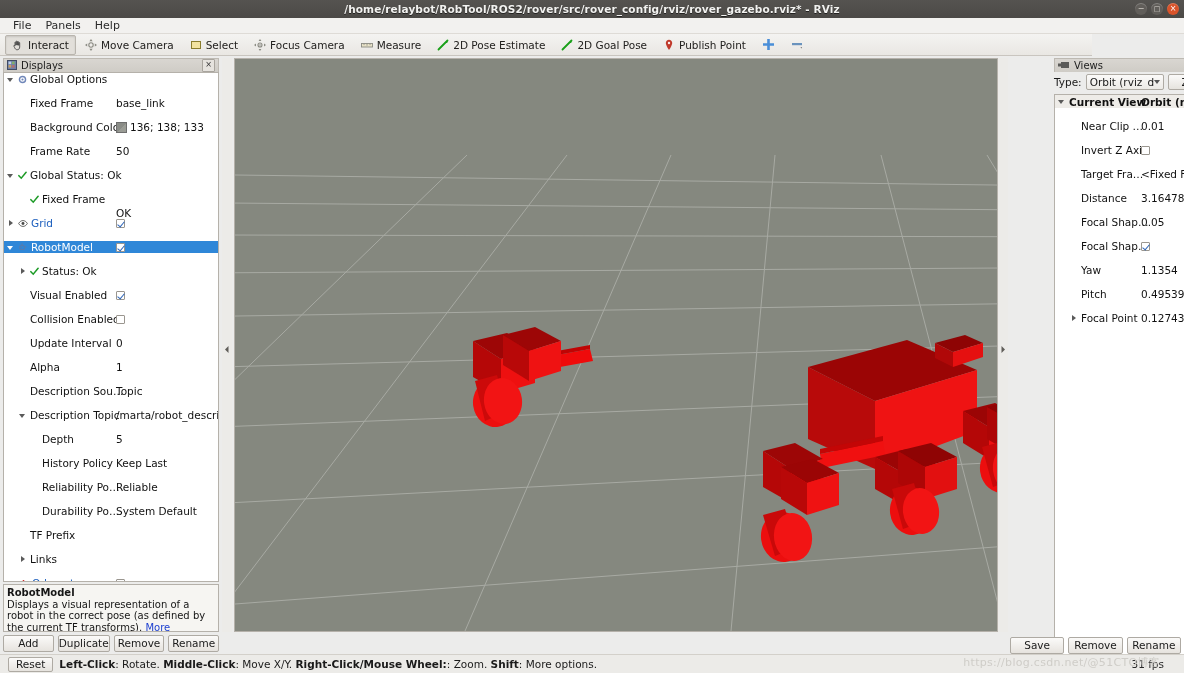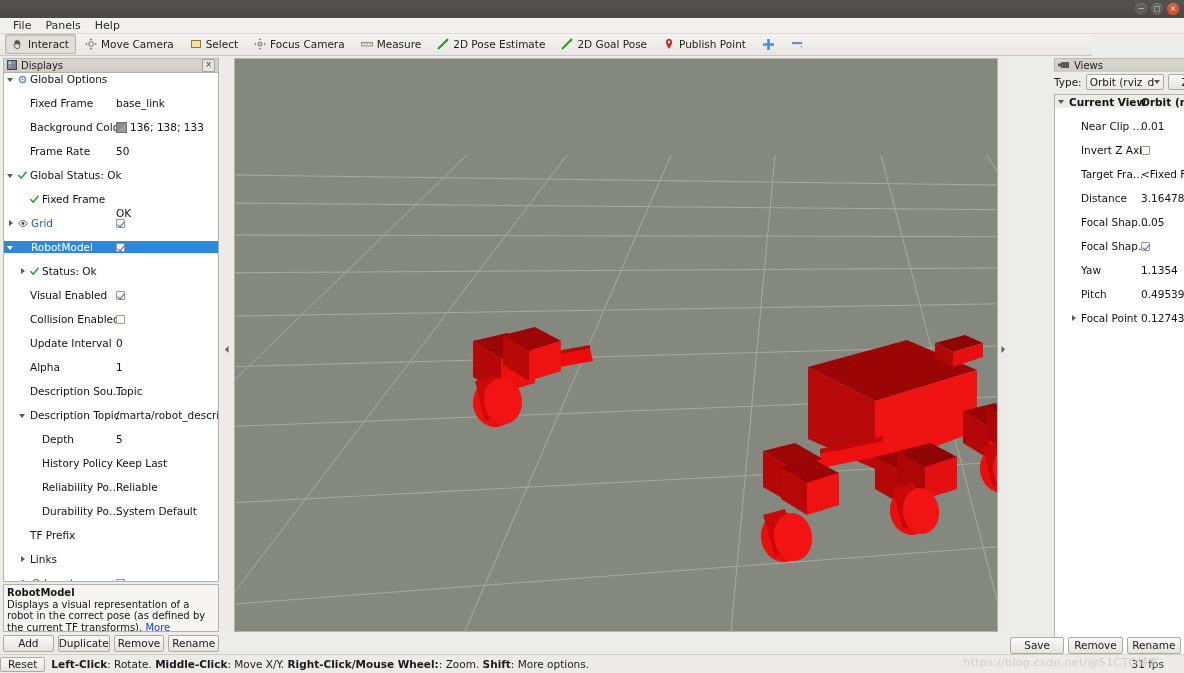--- a/index.html
+++ b/index.html
@@ -40,21 +40,21 @@
     background:#f2f1ef;border-bottom:1px solid #dedbd6;
     display:flex;align-items:center;padding-left:6px;box-sizing:border-box;
   }
   .menubar .mi{padding:0 7px;font-size:11px;color:#2b2b2b;line-height:16px;cursor:default;}
 
   
   .toolbar{
     position:absolute;left:0;top:34px;width:1092px;height:22px;
     background:linear-gradient(to bottom,#f4f3f1,#e9e7e3);
     border-bottom:1px solid #c9c5bf;
-    display:flex;align-items:flex-start;padding-left:5px;box-sizing:border-box;
+    display:flex;align-items:center;padding-left:5px;box-sizing:border-box;
   }
   .tbtn{
     display:flex;align-items:center;gap:4px;height:18px;padding:0 6px;
     font-size:10.5px;color:#22211f;white-space:nowrap;cursor:default;
     border:1px solid transparent;border-radius:2px;margin-right:2px;
   }
   .tbtn.active{
     border:1px solid #b9b5ae;background:#e2dfda;
     box-shadow:inset 0 1px 2px rgba(0,0,0,.12);
   }
@@ -188,21 +188,21 @@
   .vtree .hdr{height:13px;background:#eeece8;font-weight:bold;}
   .vbtns{
     position:absolute;left:1010px;top:637px;width:171px;height:17px;
     display:flex;gap:4px;
   }
 
   
   .statusbar{
     position:absolute;left:0;top:654px;width:1184px;height:19px;
     background:#ecebe8;border-top:1px solid #d3d0ca;
-    display:flex;align-items:center;padding-left:0;box-sizing:border-box;
+    display:flex;align-items:center;padding-left:8px;box-sizing:border-box;
     font-size:10.5px;color:#1a1a1a;
   }
   .resetbtn{
     height:15px;line-height:13px;padding:0 7px;font-size:10.5px;
     background:linear-gradient(to bottom,#fbfaf9,#e6e3de);
     border:1px solid #aeaaa3;border-radius:2px;box-sizing:border-box;cursor:default;
     margin-right:6px;
   }
   .hint b{font-weight:bold;}
   .fps{position:absolute;right:20px;top:3px;font-size:10.5px;color:#2a2a2a;margin-left:24px;}
@@ -210,20 +210,21 @@
     position:absolute;right:24px;top:655px;font-size:11px;color:#cfcdc8;
     letter-spacing:.3px;pointer-events:none;user-select:none;
   }
 </style>
 </head>
 <body>
 
 <div class="app">
 
   <div class="titlebar">
+    <span class="ttl">/home/relaybot/RobTool/ROS2/rover/src/rover_config/rviz/rover_gazebo.rviz* - RViz</span>
     <div class="wbtns">
       <div class="wb min">
           <i>−</i>
         </div>
       <div class="wb max">
           <i>□</i>
         </div>
       <div class="wb cls">
           <i>×</i>
         </div>

